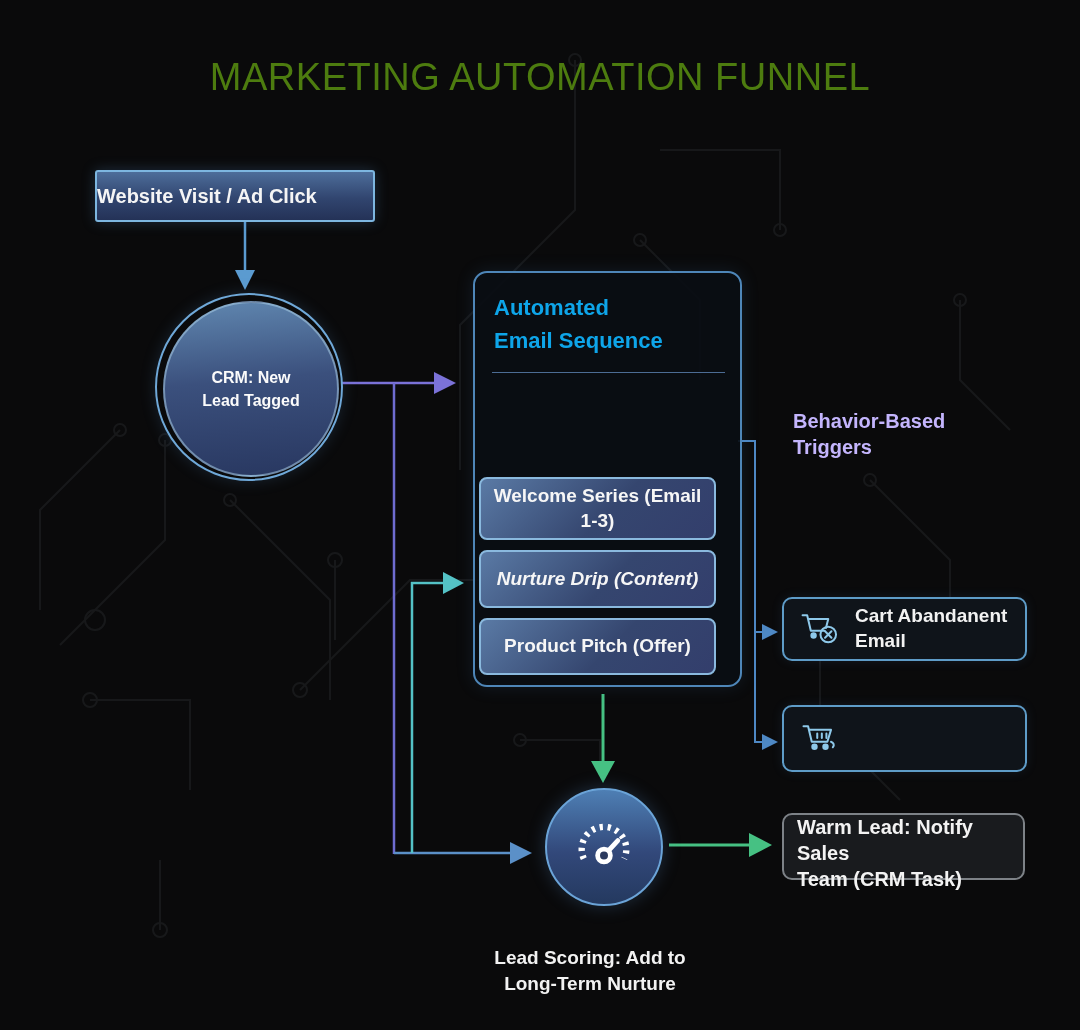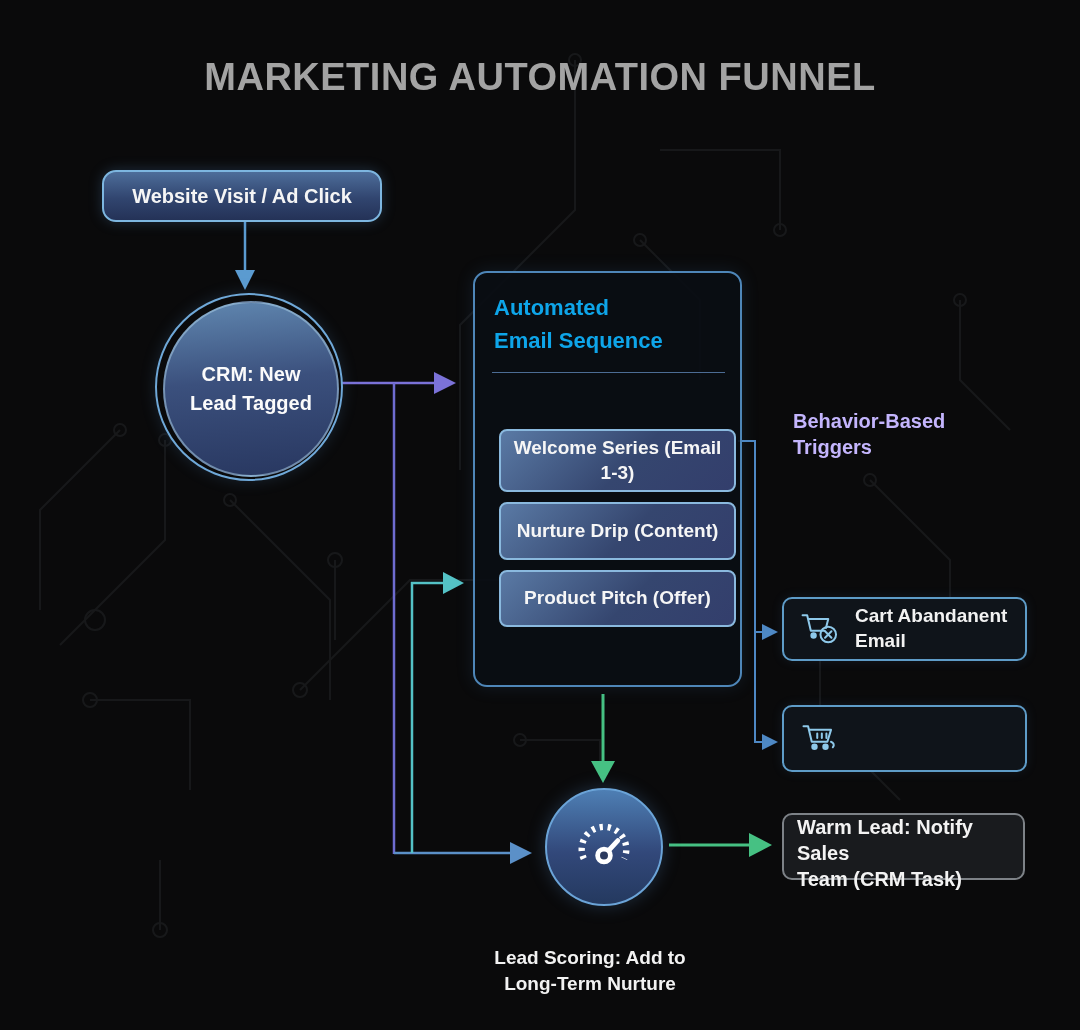--- a/index.html
+++ b/index.html
@@ -9,71 +9,71 @@
     font-family:"Liberation Sans",sans-serif;
     color:#f2f2f2;
   }
   .abs{position:absolute;}
   .pre{white-space:pre-line;}
   svg.layer{position:absolute;left:0;top:0;pointer-events:none;}
 
   
   .title{
     left:0;top:56px;width:1080px;text-align:center;
-    font-size:38px;font-weight:700;letter-spacing:.5px;color:#a3a3a3;
+    font-size:38px;font-weight:400;letter-spacing:.5px;color:#4d7c0f;
   }
 
   
   .start-btn{
-    left:102px;top:170px;width:276px;height:48px;
-    border-radius:14px;border:2px solid #7db6e0;
+    left:95px;top:170px;width:276px;height:48px;
+    border-radius:3px;border:2px solid #7db6e0;
     background:linear-gradient(180deg,#4d6d9a 0%,#31456f 55%,#243257 100%);
-    display:flex;align-items:center;justify-content:center;
+    display:flex;align-items:center;justify-content:flex-start;
     font-size:20px;font-weight:600;color:#f5f5f5;
     box-shadow:0 0 14px rgba(90,150,210,.25);
   }
 
   
   .crm-ring{
     left:155px;top:293px;width:184px;height:184px;border-radius:50%;
     border:2px solid #6fa8d8;
     box-shadow:0 0 16px rgba(90,150,210,.18);
   }
   .crm-circle{
     position:absolute;left:6px;top:6px;width:172px;height:172px;border-radius:50%;
     background:linear-gradient(175deg,#6087b0 0%,#3b507d 45%,#283760 100%);
     border:2px solid rgba(170,205,230,.55);
     display:flex;align-items:center;justify-content:center;text-align:center;
-    font-size:20px;font-weight:600;line-height:1.45;color:#fbfbfb;
+    font-size:16px;font-weight:600;line-height:1.45;color:#fbfbfb;
   }
 
   
   .seq-box{
     left:473px;top:271px;width:265px;height:412px;
     border-radius:14px;border:2px solid #4e86b8;
     background:rgba(10,14,20,.92);
     box-shadow:0 0 18px rgba(70,130,190,.15);
   }
   .seq-title{
     position:absolute;left:19px;top:18px;
     font-size:22px;font-weight:700;line-height:1.5;color:#0ea5e9;
   }
   .seq-divider{
     position:absolute;left:17px;top:99px;width:233px;height:1px;background:#4c6c94;
   }
   .seq-step{
-    position:absolute;left:24px;width:237px;
+    position:absolute;left:4px;width:237px;
     border-radius:8px;border:2px solid #8ab9de;
     background:linear-gradient(135deg,#5a7aa5 0%,#35466f 55%,#333e6c 100%);
     display:flex;align-items:center;justify-content:center;text-align:center;
     font-size:19px;font-weight:600;line-height:1.3;color:#f6f6f6;
-    box-sizing:border-box;padding:0 8px;
+    box-sizing:border-box;padding:0 8px;margin-top:48px;
   }
   .step-0{top:156px;height:63px;}
-  .step-1{top:229px;height:58px;}
+  .step-1{top:229px;height:58px;font-style:italic;}
   .step-2{top:297px;height:57px;}
 
   
   .behavior-label{
     left:793px;top:408px;font-size:20px;font-weight:600;line-height:1.3;color:#c4b5fd;
   }
 
   
   .trigger-box{
     width:245px;box-sizing:border-box;

